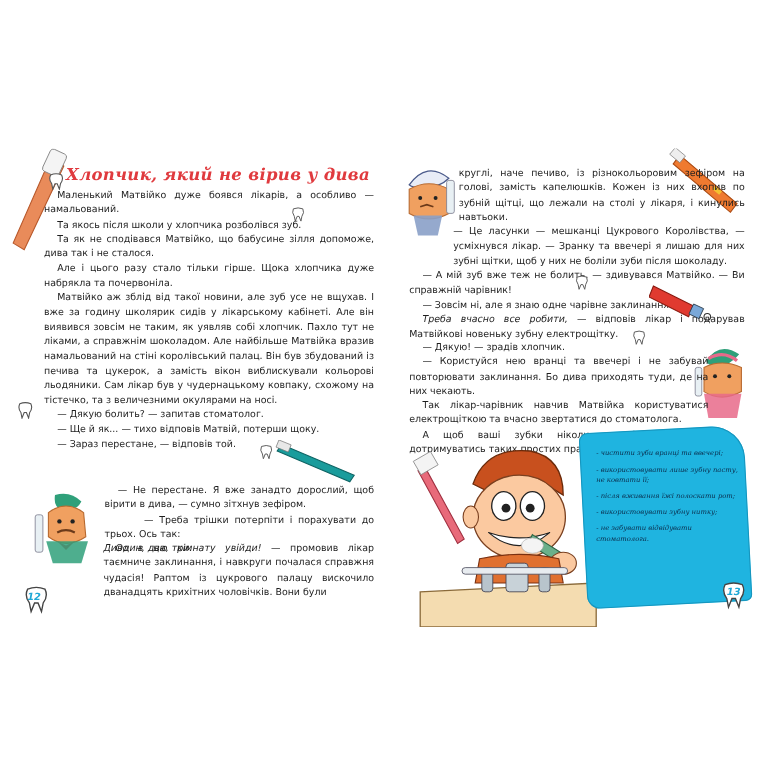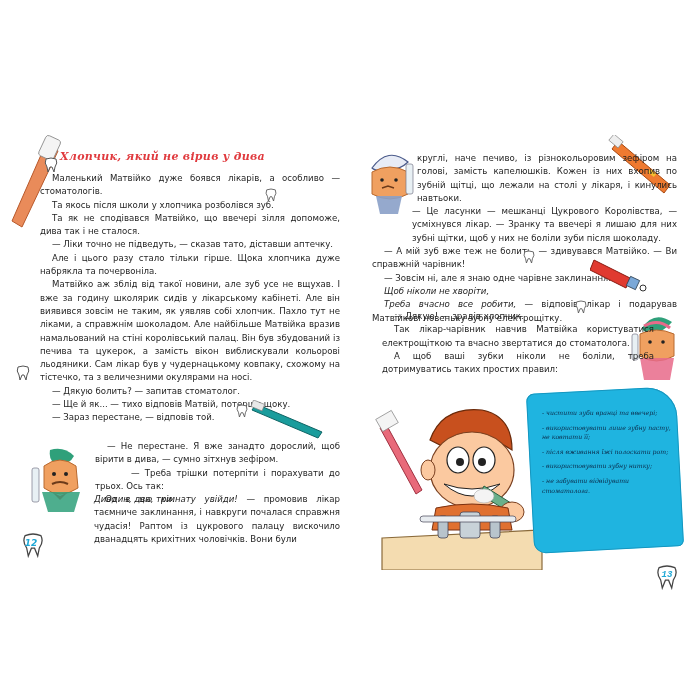--- a/index.html
+++ b/index.html
@@ -11,21 +11,21 @@
   .page-right { left: 350px; width: 350px; }
 
   .text-block { position: absolute; font-size: 8.6px; line-height: 13.3px; text-align: justify; }
   .text-block p { margin: 0; }
   .indent { text-indent: 12px; }
   .ital { font-style: italic; }
 
   .title {
     position: absolute; left: 60px; top: 150px;
     font-family: "DejaVu Serif", serif; font-style: italic; font-weight: bold;
-    color: #e03a3e; font-size: 11px; letter-spacing: 0.3px;
+    color: #e03a3e; font-size: 15px; letter-spacing: 0.3px;
   }
 
   .icon { position: absolute; }
 
   .page-num {
     position: absolute; font-size: 9px; font-weight: bold; font-style: italic;
     color: #1fa8d6; text-align: center;
   }
 
   .note {
@@ -53,24 +53,23 @@
     <rect x="34" y="2" width="16" height="22" rx="3" fill="#f4f4f4" stroke="#888" stroke-width="0.8" transform="rotate(25 42 12)"></rect>
   </svg>
 
   <svg class="icon" style="left:44px;top:157px;" width="14" height="16" viewBox="0 0 14 16">
     <path d="M2 2 Q7 0 12 2 Q14 6 11 10 L10 15 L8 10 L6 10 L4 15 L3 10 Q0 6 2 2Z" fill="#fff" stroke="#555" stroke-width="1"></path>
   </svg>
 
   <div class="title">Хлопчик, який не вірив у дива</div>
 
   <div class="text-block" style="left:40px;top:172px;width:300px;">
-    <p class="indent">Маленький Матвійко дуже боявся лікарів, а особливо — стоматологів.</p>
+    <p class="indent">Маленький Матвійко дуже боявся лікарів, а особливо — намальований.</p>
     <p class="indent">Та якось після школи у хлопчика розболівся зуб.</p>
-    <p class="indent">Та як не сподівався Матвійко, що ввечері зілля допоможе, дива так і не сталося.</p>
-    <p class="indent">— Ліки точно не підведуть, — сказав тато, діставши аптечку.</p>
+    <p class="indent">Та як не сподівався Матвійко, що бабусине зілля допоможе, дива так і не сталося.</p>
     <p class="indent">Але і цього разу стало тільки гірше. Щока хлопчика дуже набрякла та почервоніла.</p>
     <p class="indent">Матвійко аж зблід від такої новини, але зуб усе не вщухав. І вже за годину школярик сидів у лікарському кабінеті. Але він виявився зовсім не таким, як уявляв собі хлопчик. Пахло тут не ліками, а справжнім шоколадом. Але найбільше Матвійка вразив намальований на стіні королівський палац. Він був збудований із печива та цукерок, а замість вікон виблискували кольорові льодяники. Сам лікар був у чудернацькому ковпаку, схожому на тістечко, та з величезними окулярами на носі.</p>
     <p class="indent">— Дякую болить? — запитав стоматолог.</p>
     <p class="indent">— Ще й як... — тихо відповів Матвій, потерши щоку.</p>
     <p class="indent">— Зараз перестане, — відповів той.</p>
   </div>
 
   <svg class="icon" style="left:265px;top:188px;" width="12" height="14" viewBox="0 0 14 16">
     <path d="M2 2 Q7 0 12 2 Q14 6 11 10 L10 15 L8 10 L6 10 L4 15 L3 10 Q0 6 2 2Z" fill="#fff" stroke="#555" stroke-width="1"></path>
   </svg>
@@ -133,21 +132,20 @@
     <path d="M10 6 L62 50 L56 58 L4 14 Z" fill="#ef7a30" stroke="#a84810" stroke-width="1"></path>
     <rect x="2" y="2" width="12" height="8" fill="#eee" stroke="#777" stroke-width="0.6" transform="rotate(40 8 6)"></rect>
     <rect x="40" y="36" width="8" height="4" fill="#f4c030" transform="rotate(40 44 38)"></rect>
   </svg>
 
   <div class="text-block" style="left:22px;top:152px;width:305px;">
     <p style="padding-left:45px;">круглі, наче печиво, із різнокольоровим зефіром на голові, замість капелюшків. Кожен із них вхопив по зубній щітці, що лежали на столі у лікаря, і кинулись навтьоки.</p>
     <p style="padding-left:40px;">— Це ласунки — мешканці Цукрового Королівства, — усміхнувся лікар. — Зранку та ввечері я лишаю для них зубні щітки, щоб у них не боліли зуби після шоколаду.</p>
     <p class="indent">— А мій зуб вже теж не болить, — здивувався Матвійко. — Ви справжній чарівник!</p>
     <p class="indent">— Зовсім ні, але я знаю одне чарівне заклинання:</p>
-    <p class="ital indent">Щоб ніколи не хворіти,</p>
     <p class="indent">
       <span class="ital">Треба вчасно все робити,</span><span> — відповів лікар і подарував Матвійкові новеньку зубну електрощітку.</span>
     </p>
   </div>
 
   <svg class="icon" style="left:240px;top:256px;" width="60" height="40" viewBox="0 0 60 40">
     <path d="M4 4 L40 22 L36 32 L0 14Z" fill="#e03a30" stroke="#8a1a10" stroke-width="1"></path>
     <rect x="38" y="22" width="10" height="10" fill="#7aa8d8" stroke="#345" stroke-width="0.8" transform="rotate(25 43 27)"></rect>
     <circle cx="53" cy="32" r="3" fill="none" stroke="#333" stroke-width="1"></circle>
   </svg>
@@ -161,22 +159,23 @@
   <svg class="icon" style="left:280px;top:310px;" width="55" height="72" viewBox="0 0 55 72">
     <path d="M12 18 Q24 0 42 12 Q34 22 24 22 Q14 24 12 18Z" fill="#2fa07a"></path>
     <path d="M14 16 Q28 8 40 18" stroke="#e86a8a" stroke-width="3" fill="none"></path>
     <path d="M10 24 Q26 16 44 24 L44 46 Q26 56 10 46Z" fill="#f0a060" stroke="#b86a30" stroke-width="1"></path>
     <circle cx="20" cy="32" r="1.8" fill="#222"></circle>
       <circle cx="33" cy="32" r="1.8" fill="#222"></circle>
     <path d="M10 48 L44 48 L40 70 L14 70Z" fill="#e86a8a" opacity="0.85"></path>
     <rect x="2" y="24" width="6" height="26" rx="2" fill="#e8f0f4" stroke="#778" stroke-width="0.7"></rect>
   </svg>
 
-  <div class="text-block" style="left:32px;top:310px;width:272px;">
+  <div class="text-block" style="left:22px;top:310px;width:272px;">
     <p class="indent">— Дякую! — зрадів хлопчик.</p>
+    <p class="indent">— Користуйся нею вранці та ввечері і не забувай повторювати заклинання. Бо дива приходять туди, де на них чекають.</p>
     <p class="indent">Так лікар-чарівник навчив Матвійка користуватися електрощіткою та вчасно звертатися до стоматолога.</p>
     <p class="indent">А щоб ваші зубки ніколи не боліли, треба дотримуватись таких простих правил:</p>
   </div>
 
   <svg class="icon" style="left:22px;top:400px;" width="180" height="170" viewBox="0 0 180 170">
 
     <path d="M8 28 L14 24 L50 90 L44 94Z" fill="#e86a7a" stroke="#a03040" stroke-width="1"></path>
     <rect x="6" y="14" width="18" height="14" fill="#f4f4f4" stroke="#888" stroke-width="0.7" transform="rotate(-30 15 21)"></rect>
 
     <path d="M58 40 Q70 6 110 10 Q140 16 140 50 L130 44 Q110 30 70 46 Z" fill="#c8501e" stroke="#6a2a0a" stroke-width="1.2"></path>
@@ -207,19 +206,19 @@
 
   <div class="note" style="left:180px;"></div>
   <ul class="note-list" style="left:192px;">
     <li>чистити зуби вранці та ввечері;</li>
     <li>використовувати лише зубну пасту, не ковтати її;</li>
     <li>після вживання їжі полоскати рот;</li>
     <li>використовувати зубну нитку;</li>
     <li>не забувати відвідувати стоматолога.</li>
   </ul>
 
-  <div class="icon" style="left:306px;top:564px;width:22px;height:26px;font-family:Liberation Mono, monospace;">
+  <div class="icon" style="left:306px;top:528px;width:22px;height:26px;">
     <svg width="22" height="26" viewBox="0 0 14 16" style="position:absolute;left:0;top:0;">
       <path d="M2 2 Q7 0 12 2 Q14 6 11 10 L10 15 L8 10 L6 10 L4 15 L3 10 Q0 6 2 2Z" fill="#fff" stroke="#444" stroke-width="0.8"></path>
     </svg>
     <div class="page-num" style="left:2px;top:6px;width:18px;">13</div>
   </div>
 </div>
 
 </body></html>

